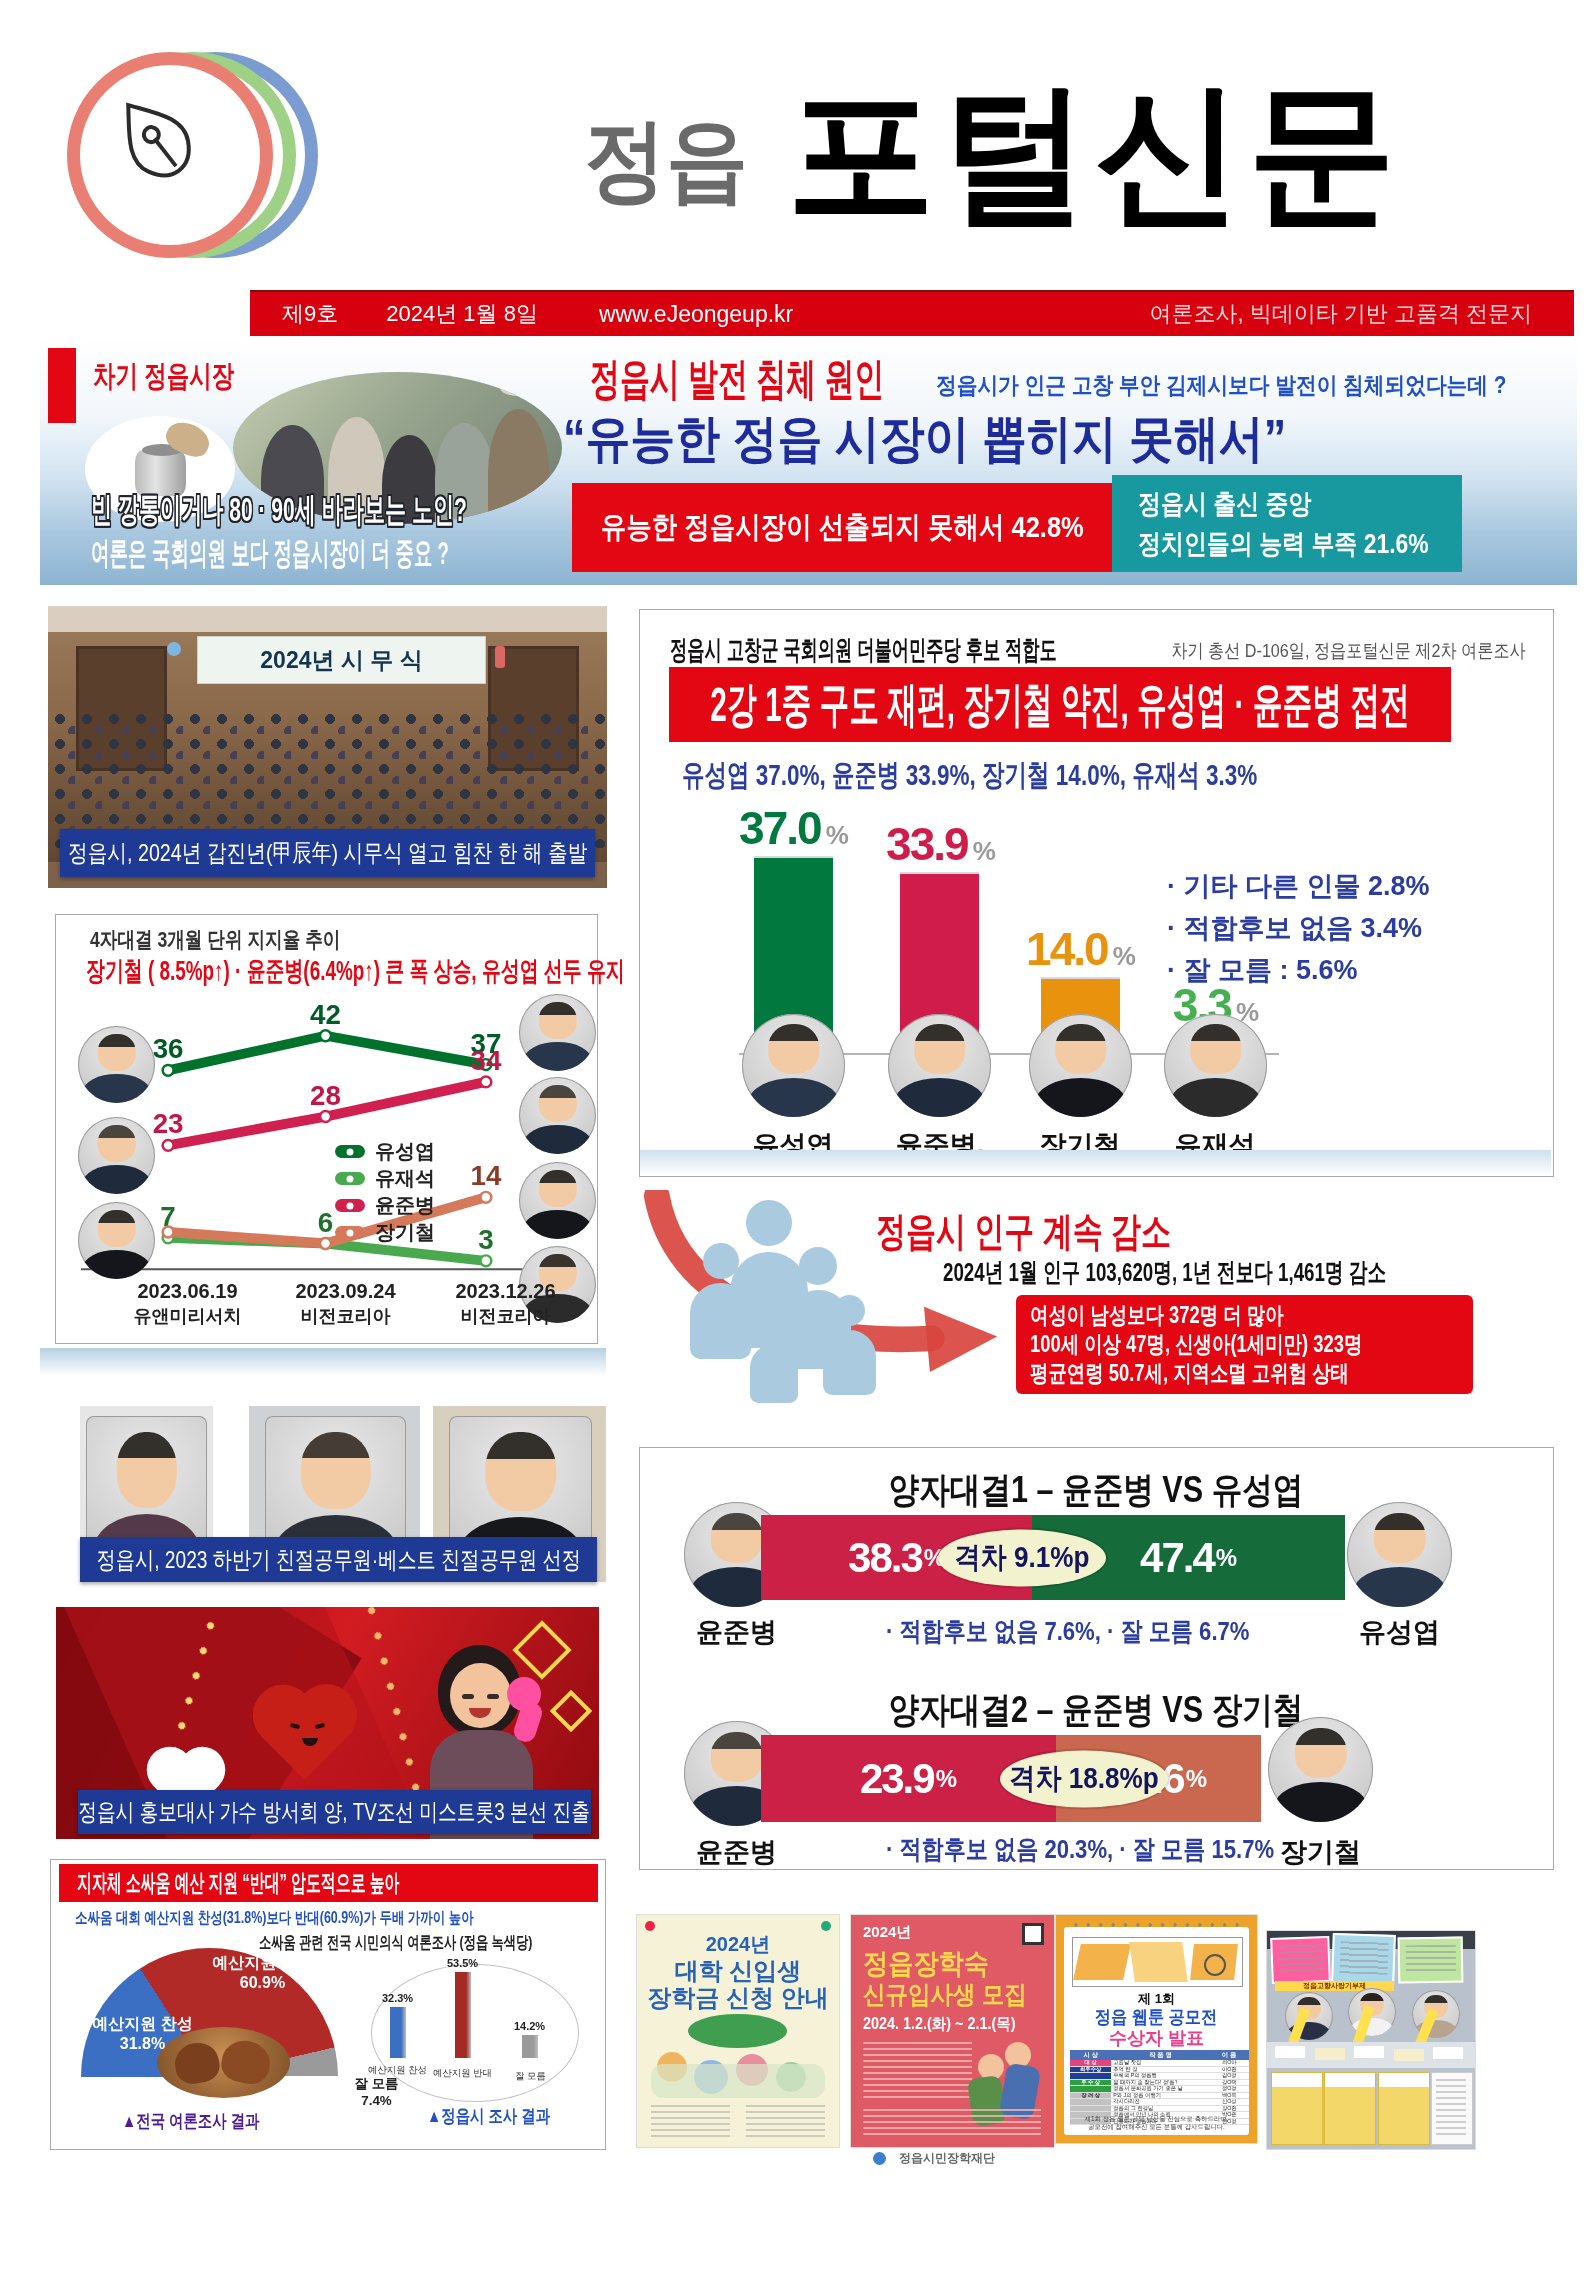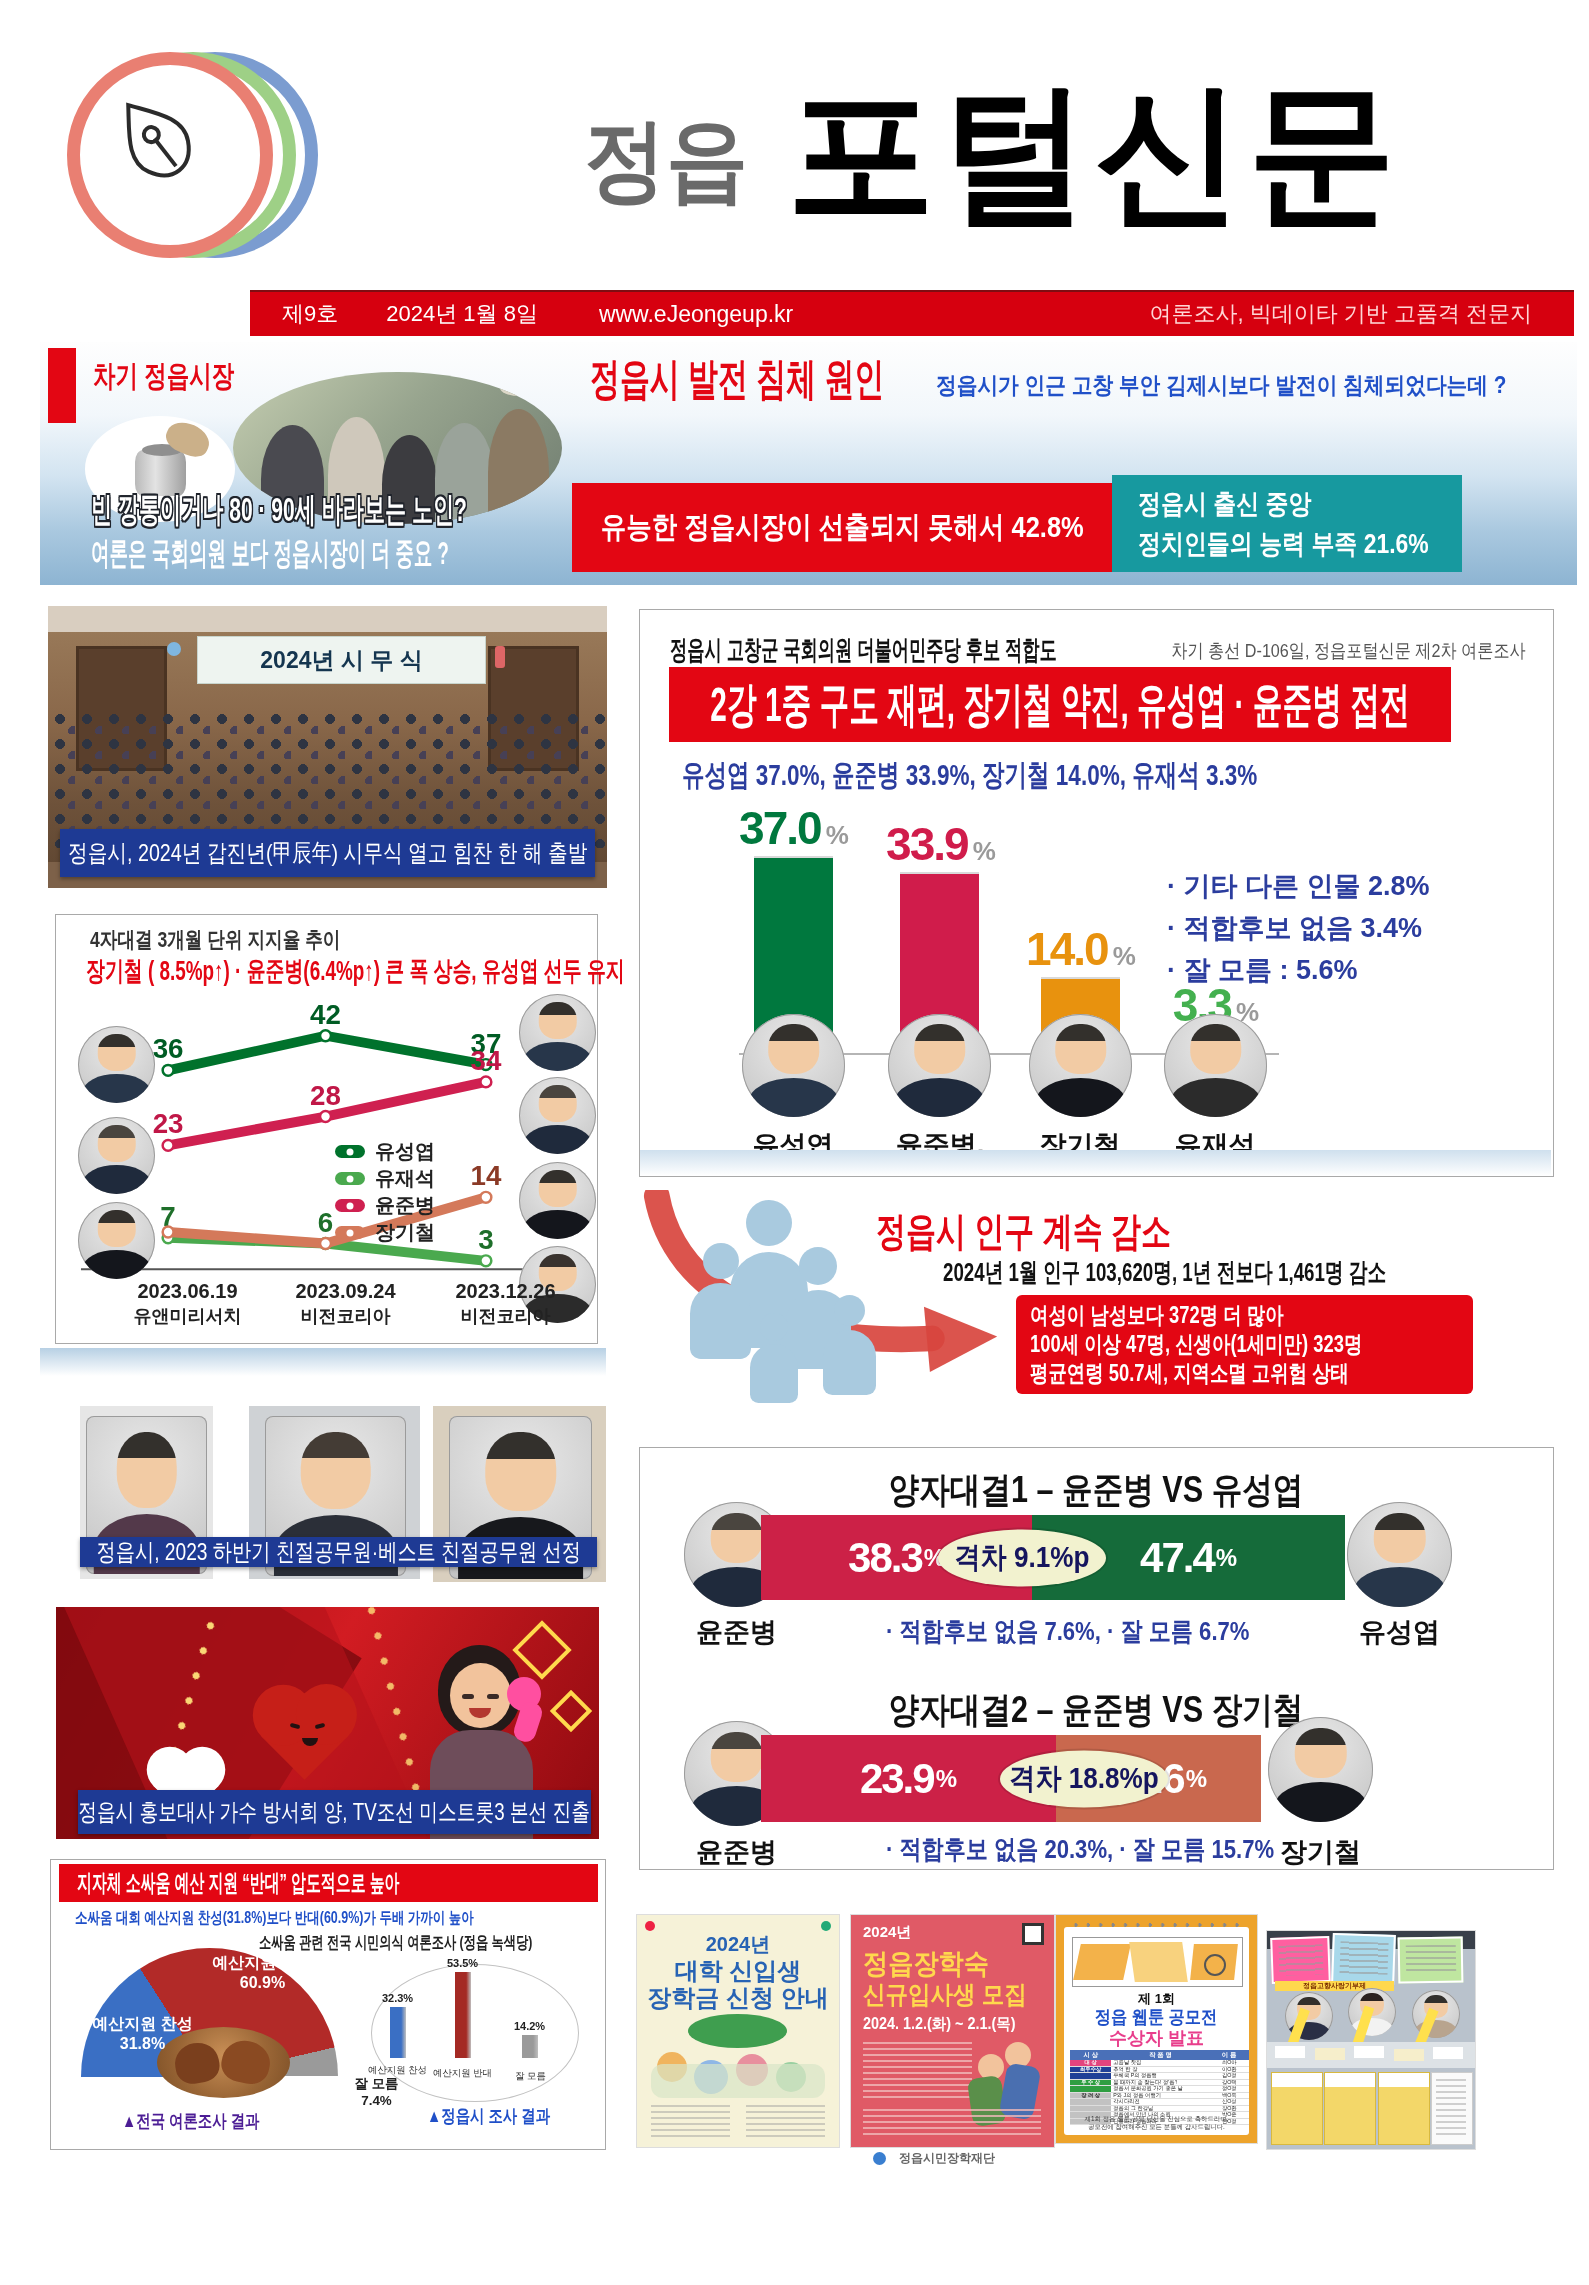--- a/index.html
+++ b/index.html
@@ -117,20 +117,22 @@
 
     <div class="abs" style="left:51px;top:145px;font-size:34px;font-weight:900;color:#fff;text-shadow:-2px 0 #20242c,2px 0 #20242c,0 -2px #20242c,0 2px #20242c,-2px -2px #20242c,2px 2px #20242c,-2px 2px #20242c,2px -2px #20242c">
       <span class="sq" style="--sx:.62">빈 깡통이거나  80 · 90세 바라보는 노인?</span></div>
     <div class="abs" style="left:51px;top:190px;font-size:32px;font-weight:900;color:#fff">
       <span class="sq" style="--sx:.58">여론은 국회의원 보다 정읍시장이 더 중요 ?</span></div>
 
     <div class="abs" style="left:550px;top:8px;font-size:44px;font-weight:900;color:#e30613">
       <span class="sq" style="--sx:.68">정읍시 발전 침체 원인</span></div>
     <div class="abs" style="left:896px;top:28px;font-size:23px;font-weight:700;color:#2050c8">
       <span class="sq" style="--sx:.9">정읍시가 인근 고창 부안 김제시보다 발전이 침체되었다는데 ?</span></div>
+    <div class="abs" style="left:523px;top:63px;font-size:51px;font-weight:900;color:#1d2b9b">
+      <span class="sq" style="--sx:.88">“유능한 정읍 시장이 뽑히지 못해서”</span></div>
 
     <div class="abs" style="left:532px;top:141px;width:541px;height:89px;background:#e30613;display:flex;align-items:center;justify-content:center;color:#fff;font-size:30px;font-weight:900">
       <span class="sqc" style="--sx:.85">유능한 정읍시장이 선출되지 못해서 42.8%</span>
       </div>
     <div class="abs" style="left:1072px;top:133px;width:350px;height:97px;background:#17999f;color:#fff;font-weight:900;display:flex;flex-direction:column;justify-content:center;padding-left:26px;box-sizing:border-box">
       <span class="sq" style="--sx:.85;font-size:27px">정읍시 출신 중앙</span>
       <span class="sq" style="--sx:.85;font-size:27px;margin-top:4px">정치인들의 능력 부족  21.6%</span>
       </div>
   </div>
 
@@ -344,21 +346,21 @@
 
   <div class="abs" style="left:80px;top:1406px;width:133px;height:173px;background:#e6e6e6;overflow:hidden">
     <div class="avatar" style="left:6px;top:10px;width:121px;height:158px;border-radius:8px;--suit:#53394a"></div>
     </div>
   <div class="abs" style="left:249px;top:1406px;width:171px;height:173px;background:#cfd2d5;overflow:hidden">
     <div class="avatar" style="left:16px;top:10px;width:141px;height:160px;border-radius:8px;--suit:#2b2f38;--hair:#443c35"></div>
     </div>
   <div class="abs" style="left:433px;top:1406px;width:173px;height:176px;background:#d9cfbe;overflow:hidden">
     <div class="avatar" style="left:16px;top:10px;width:143px;height:163px;border-radius:8px;--suit:#17181c"></div>
     </div>
-  <div class="navy-caption" style="left:80px;top:1537px;width:517px;height:30px;font-size:24px">
+  <div class="navy-caption" style="left:80px;top:1537px;width:517px;height:45px;font-size:24px">
     <span class="sqc" style="--sx:.8">정읍시, 2023 하반기 친절공무원·베스트 친절공무원 선정</span>
     </div>
 
   <div class="abs" style="left:56px;top:1607px;width:543px;height:232px;overflow:hidden;background:linear-gradient(120deg,#a30b12,#d21c22 45%,#8f0a10)">
     <div class="abs" style="left:-79px;top:-59px;width:297px;height:416px;background:#7d090e;transform:rotate(32deg);opacity:.85"></div>
     <div class="abs" style="left:59px;top:-119px;width:238px;height:416px;background:#b5121a;transform:rotate(-24deg);opacity:.6"></div>
     <div class="abs" style="left:117px;top:6px;width:28px;height:218px;transform:rotate(16deg);opacity:.95;
          background:radial-gradient(circle 5px at 10px 10px,#ffe27a 70%,transparent 72%);background-size:24px 26px"></div>
     <div class="abs" style="left:327px;top:-10px;width:28px;height:198px;transform:rotate(-14deg);opacity:.8;
          background:radial-gradient(circle 5px at 10px 10px,#ffe27a 70%,transparent 72%);background-size:24px 26px"></div>

